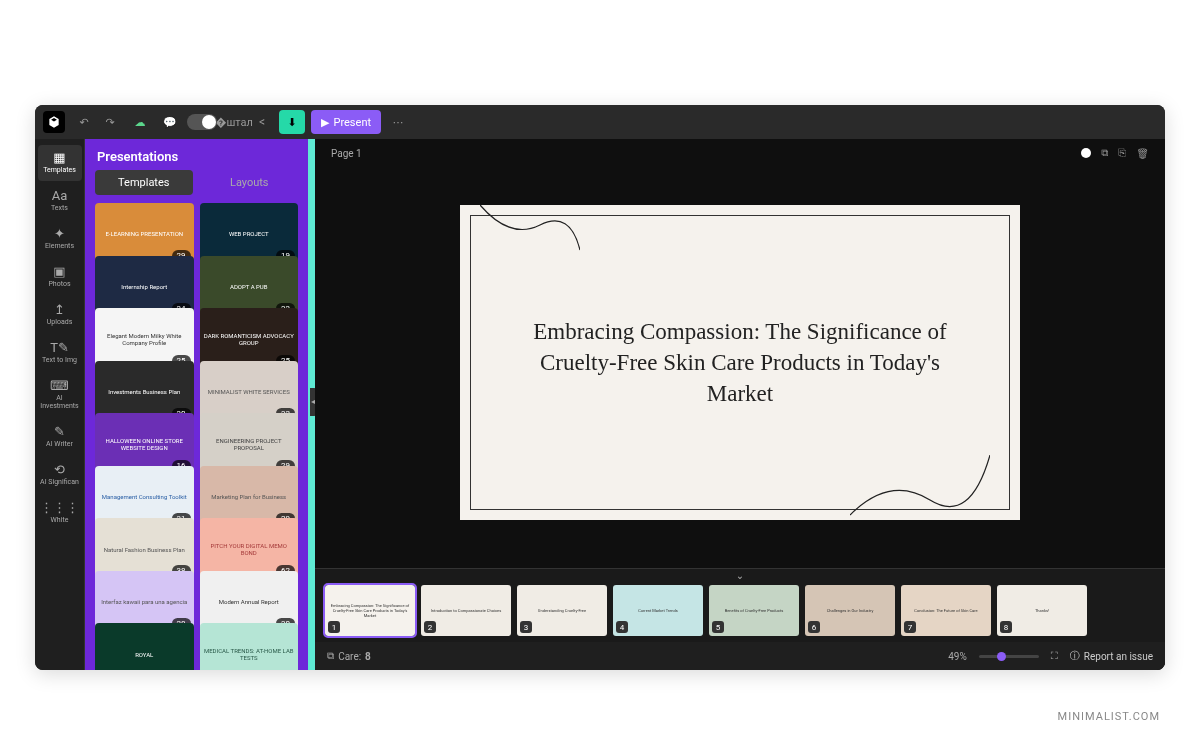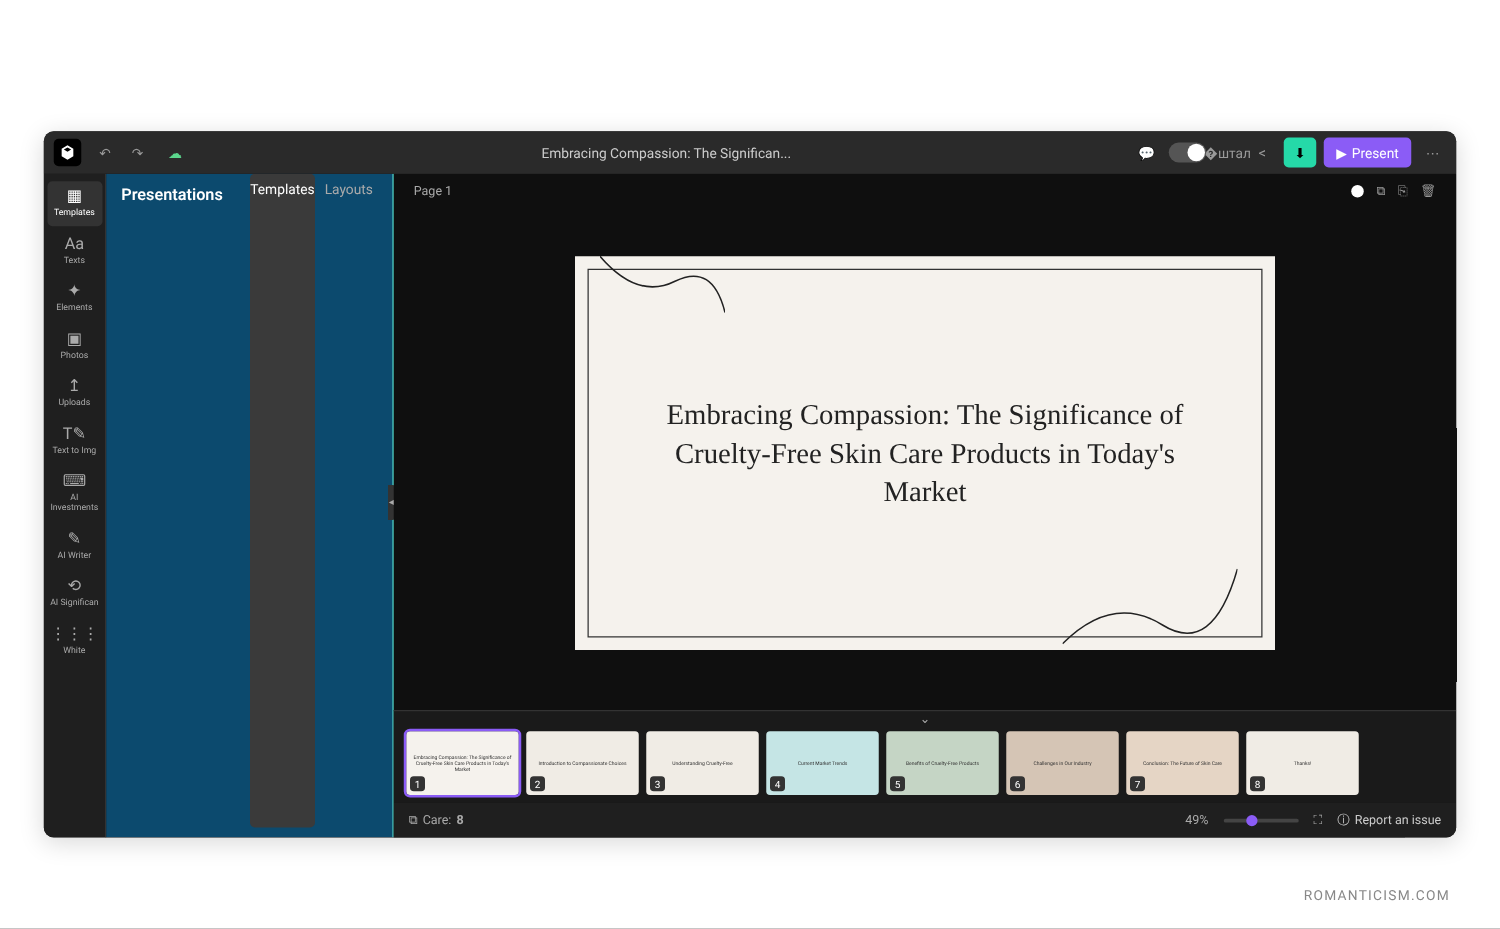--- a/index.html
+++ b/index.html
@@ -14,21 +14,21 @@
 .topbar .right { display: flex; align-items: center; gap: 6px; }
 .topbar .toggle { width: 30px; height: 16px; background: #555; border-radius: 8px; position: relative; cursor: pointer; }
 .topbar .toggle::after { content: ""; position: absolute; right: 1px; top: 1px; width: 14px; height: 14px; background: #fff; border-radius: 50%; }
 .topbar .dl-btn { width: 26px; height: 24px; background: #25d9a8; border-radius: 4px; display: flex; align-items: center; justify-content: center; color: #000; cursor: pointer; }
 .topbar .present-btn { height: 24px; background: #8b5cf6; color: #fff; border-radius: 4px; padding: 0 10px; display: flex; align-items: center; gap: 4px; font-size: 11px; cursor: pointer; }
 .main-area { flex: 1; display: flex; overflow: hidden; }
 .left-rail { width: 50px; background: #1f1f1f; border-right: 1px solid #333; display: flex; flex-direction: column; align-items: center; padding-top: 6px; gap: 2px; }
 .rail-item { width: 44px; display: flex; flex-direction: column; align-items: center; justify-content: center; color: #aaa; font-size: 7px; padding: 6px 0; border-radius: 4px; cursor: pointer; text-align: center; line-height: 1.1; }
 .rail-item.active { background: #333; color: #fff; }
 .rail-item .ic { font-size: 13px; margin-bottom: 2px; }
-.side-panel { width: 230px; background: #0c4a6e; display: flex; border-right: 1px solid #5eead4; }
+.side-panel { width: 230px; background: #6d28d9; display: flex; flex-direction: column; border-right: 7px solid #5eead4; }
 .panel-title { color: #fff; font-size: 13px; font-weight: 600; padding: 10px 12px 6px; }
 .panel-tabs { display: flex; padding: 0 10px 8px; gap: 8px; }
 .panel-tab { flex: 1; text-align: center; font-size: 11px; color: #aaa; padding: 6px 0; border-radius: 4px; cursor: pointer; }
 .panel-tab.active { background: #3a3a3a; color: #fff; }
 .tpl-grid { flex: 1; overflow-y: auto; padding: 0 10px; display: grid; grid-template-columns: 1fr 1fr; gap: 6px; }
 .tpl-grid::-webkit-scrollbar { width: 6px; }
 .tpl-grid::-webkit-scrollbar-thumb { background: #444; border-radius: 3px; }
 .tpl-card { position: relative; aspect-ratio: 16/10; border-radius: 4px; overflow: hidden; cursor: pointer; display: flex; align-items: center; justify-content: center; font-size: 6px; color: #fff; text-align: center; padding: 4px; line-height: 1.2; }
 .tpl-card .badge { position: absolute; bottom: 3px; right: 3px; background: rgba(0,0,0,0.7); color: #fff; border-radius: 8px; font-size: 8px; padding: 1px 5px; }
 .collapse-handle { position: absolute; left: 275px; top: 50%; width: 8px; height: 28px; background: #333; border-radius: 0 4px 4px 0; display: flex; align-items: center; justify-content: center; color: #aaa; font-size: 8px; cursor: pointer; }
@@ -65,21 +65,20 @@
     <div class="logo">
         <svg width="14" height="14" viewBox="0 0 24 24">
           <path fill="#fff" d="M12 2 L20 7 L20 17 L12 22 L4 17 L4 7 Z M12 5 L7 8 L12 11 L17 8 Z"></path>
         </svg>
       </div>
     <div class="history">
       <div class="icon-btn">↶</div>
       <div class="icon-btn">↷</div>
     </div>
     <div class="icon-btn cloud">☁</div>
-    <div class="title">Embracing Compassion: The Significan...</div>
     <div class="right">
       <div class="icon-btn">💬</div>
       <div class="toggle"></div>
       <div class="icon-btn">�штал</div>
       <div class="icon-btn" style="font-size:12px;">&lt;</div>
       <div class="dl-btn">⬇</div>
       <div class="present-btn">
           <span>▶</span>
           <span>Present</span>
         </div>
@@ -287,13 +286,13 @@
         <span>⛶</span>
         <div class="report">
           <span>ⓘ</span>
           <span>Report an issue</span>
         </div>
       </div>
     </div>
   </div>
 </div>
 
-<div class="watermark">ROMANTICISM.COM</div>
+<div class="watermark">MINIMALIST.COM</div>
 
 </body></html>

